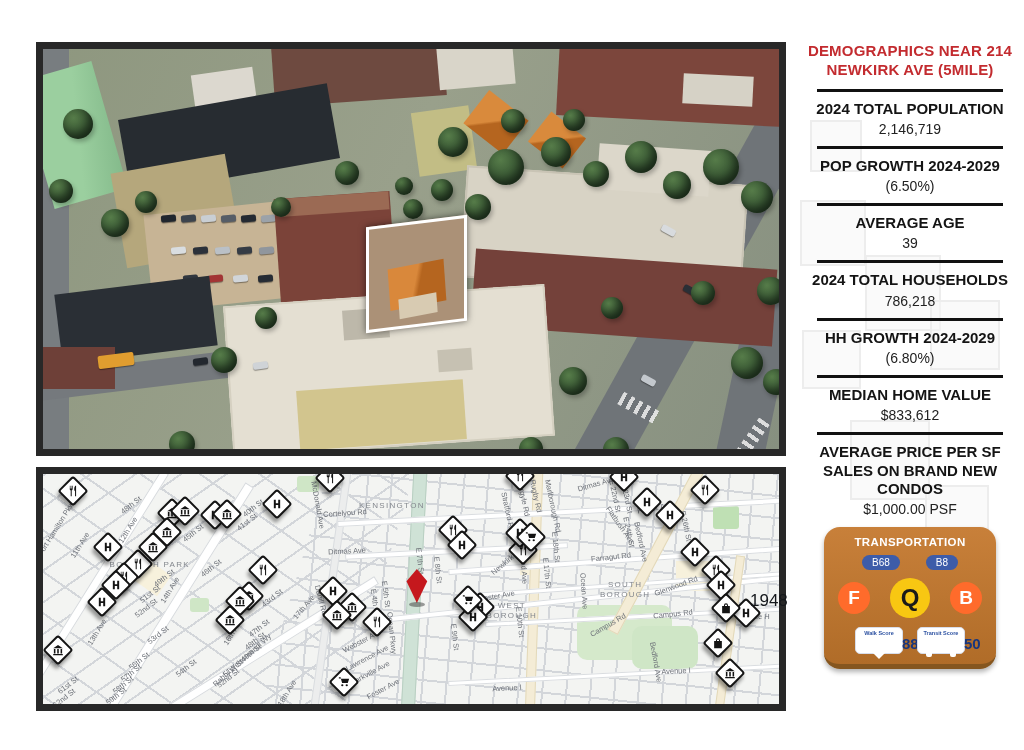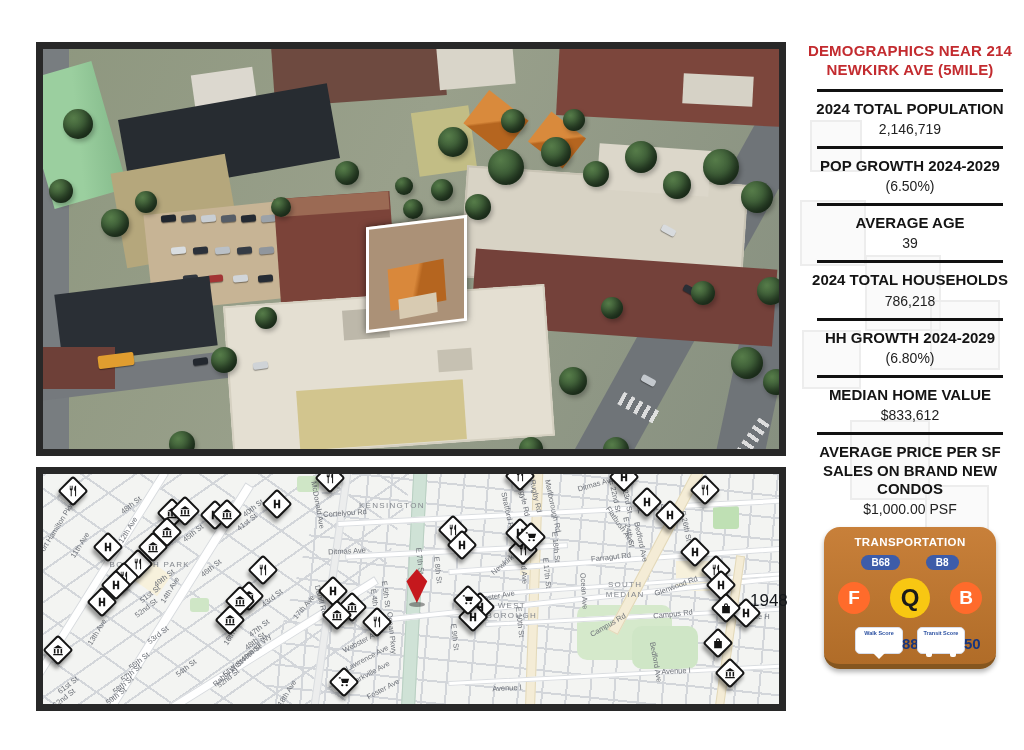--- a/index.html
+++ b/index.html
@@ -42,21 +42,21 @@
   #panel-title{font-size:15px;font-weight:700;line-height:1.25;letter-spacing:.2px;}
   .sep{height:3px;background:#111;width:186px;margin:9px auto 8px;}
   .s-label{font-size:15px;font-weight:700;color:#141414;line-height:1.22;}
   .s-value{font-size:14px;color:#222;margin-top:3px;}
   
   #transport-card{width:172px;margin:10px auto 0;border-radius:16px;box-sizing:border-box;
     background:linear-gradient(#c8803a,#b06c28);border-bottom:5px solid #85561f;
     padding:9px 6px 10px;box-shadow:0 3px 5px rgba(0,0,0,.3);}
   .tc-title{color:#fff;font-weight:700;font-size:11.5px;letter-spacing:.4px;}
   .tc-pills{display:flex;justify-content:center;gap:26px;margin-top:7px;}
-  .pill{color:#fff;font-size:10px;font-weight:700;padding:2px 10px;border-radius:9px;}
+  .pill{color:#fff;font-size:10px;font-weight:400;padding:2px 10px;border-radius:9px;}
   .tc-circles{display:flex;justify-content:center;align-items:center;gap:20px;margin-top:8px;}
   .line-circle{border-radius:50%;display:flex;align-items:center;justify-content:center;font-weight:700;}
   .tc-scores{display:flex;justify-content:center;gap:14px;margin-top:9px;}
   .score{position:relative;background:#fff;border-radius:5px;width:46px;padding:2px 0 1px;border:1px solid #d8ddea;}
   .score .sl{font-size:5.5px;font-weight:700;color:#2b50a1;}
   .score .sv{font-size:15px;font-weight:700;color:#17367f;line-height:1.05;margin-left:46px;}
   .score.pin-shape::after{content:'';position:absolute;left:50%;bottom:-6px;margin-left:-6px;
     border:6px solid transparent;border-top:6px solid #fff;border-bottom:0;}
   .score.bus-shape::after{content:'';position:absolute;bottom:-4px;left:8px;width:6px;height:4px;
     background:#fff;border-radius:0 0 2px 2px;box-shadow:24px 0 0 #fff;}
@@ -308,21 +308,21 @@
         <div class="street-label" style="left: 69.7%; top: 31.7%; transform: translate(-50%, -50%) rotate(84deg);">E 18th St</div>
         <div class="street-label" style="left: 77.7%; top: 9.6%; transform: translate(-50%, -50%) rotate(78deg);">E 22nd St</div>
         <div class="street-label" style="left: 79.3%; top: 10.4%; transform: translate(-50%, -50%) rotate(78deg);">E 23rd St</div>
         <div class="street-label" style="left: 79.6%; top: 25.2%; transform: translate(-50%, -50%) rotate(78deg);">E 24th St</div>
         <div class="street-label" style="left: 87.4%; top: 22.6%; transform: translate(-50%, -50%) rotate(78deg);">E 26th St</div>
         <div class="street-label" style="left: 78.4%; top: 22.2%; transform: translate(-50%, -50%) rotate(55deg);">Flatbush Ave</div>
         <div class="street-label" style="left: 92.5%; top: 48.7%; transform: translate(-50%, -50%) rotate(75deg);">Nostrand Ave</div>
         <div class="hood-label" style="left: 47.4%; top: 13.9%;">KENSINGTON</div>
         <div class="hood-label" style="left: 14.5%; top: 39.6%;">BOROUGH PARK</div>
         <div class="hood-label" style="left: 79.1%; top: 50.4%;">SOUTH
-MEDIAN</div>
+BOROUGH</div>
         <div class="hood-label" style="left: 63.7%; top: 59.5%;">WEST
 BOROUGH</div>
       </div>
     <div id="poi-layer">
         <div class="poi" style="left: 4.1%; top: 7.4%;">
           <span class="d"></span>
           <svg>
             <use href="#i-restaurant"></use>
           </svg>
         </div>

